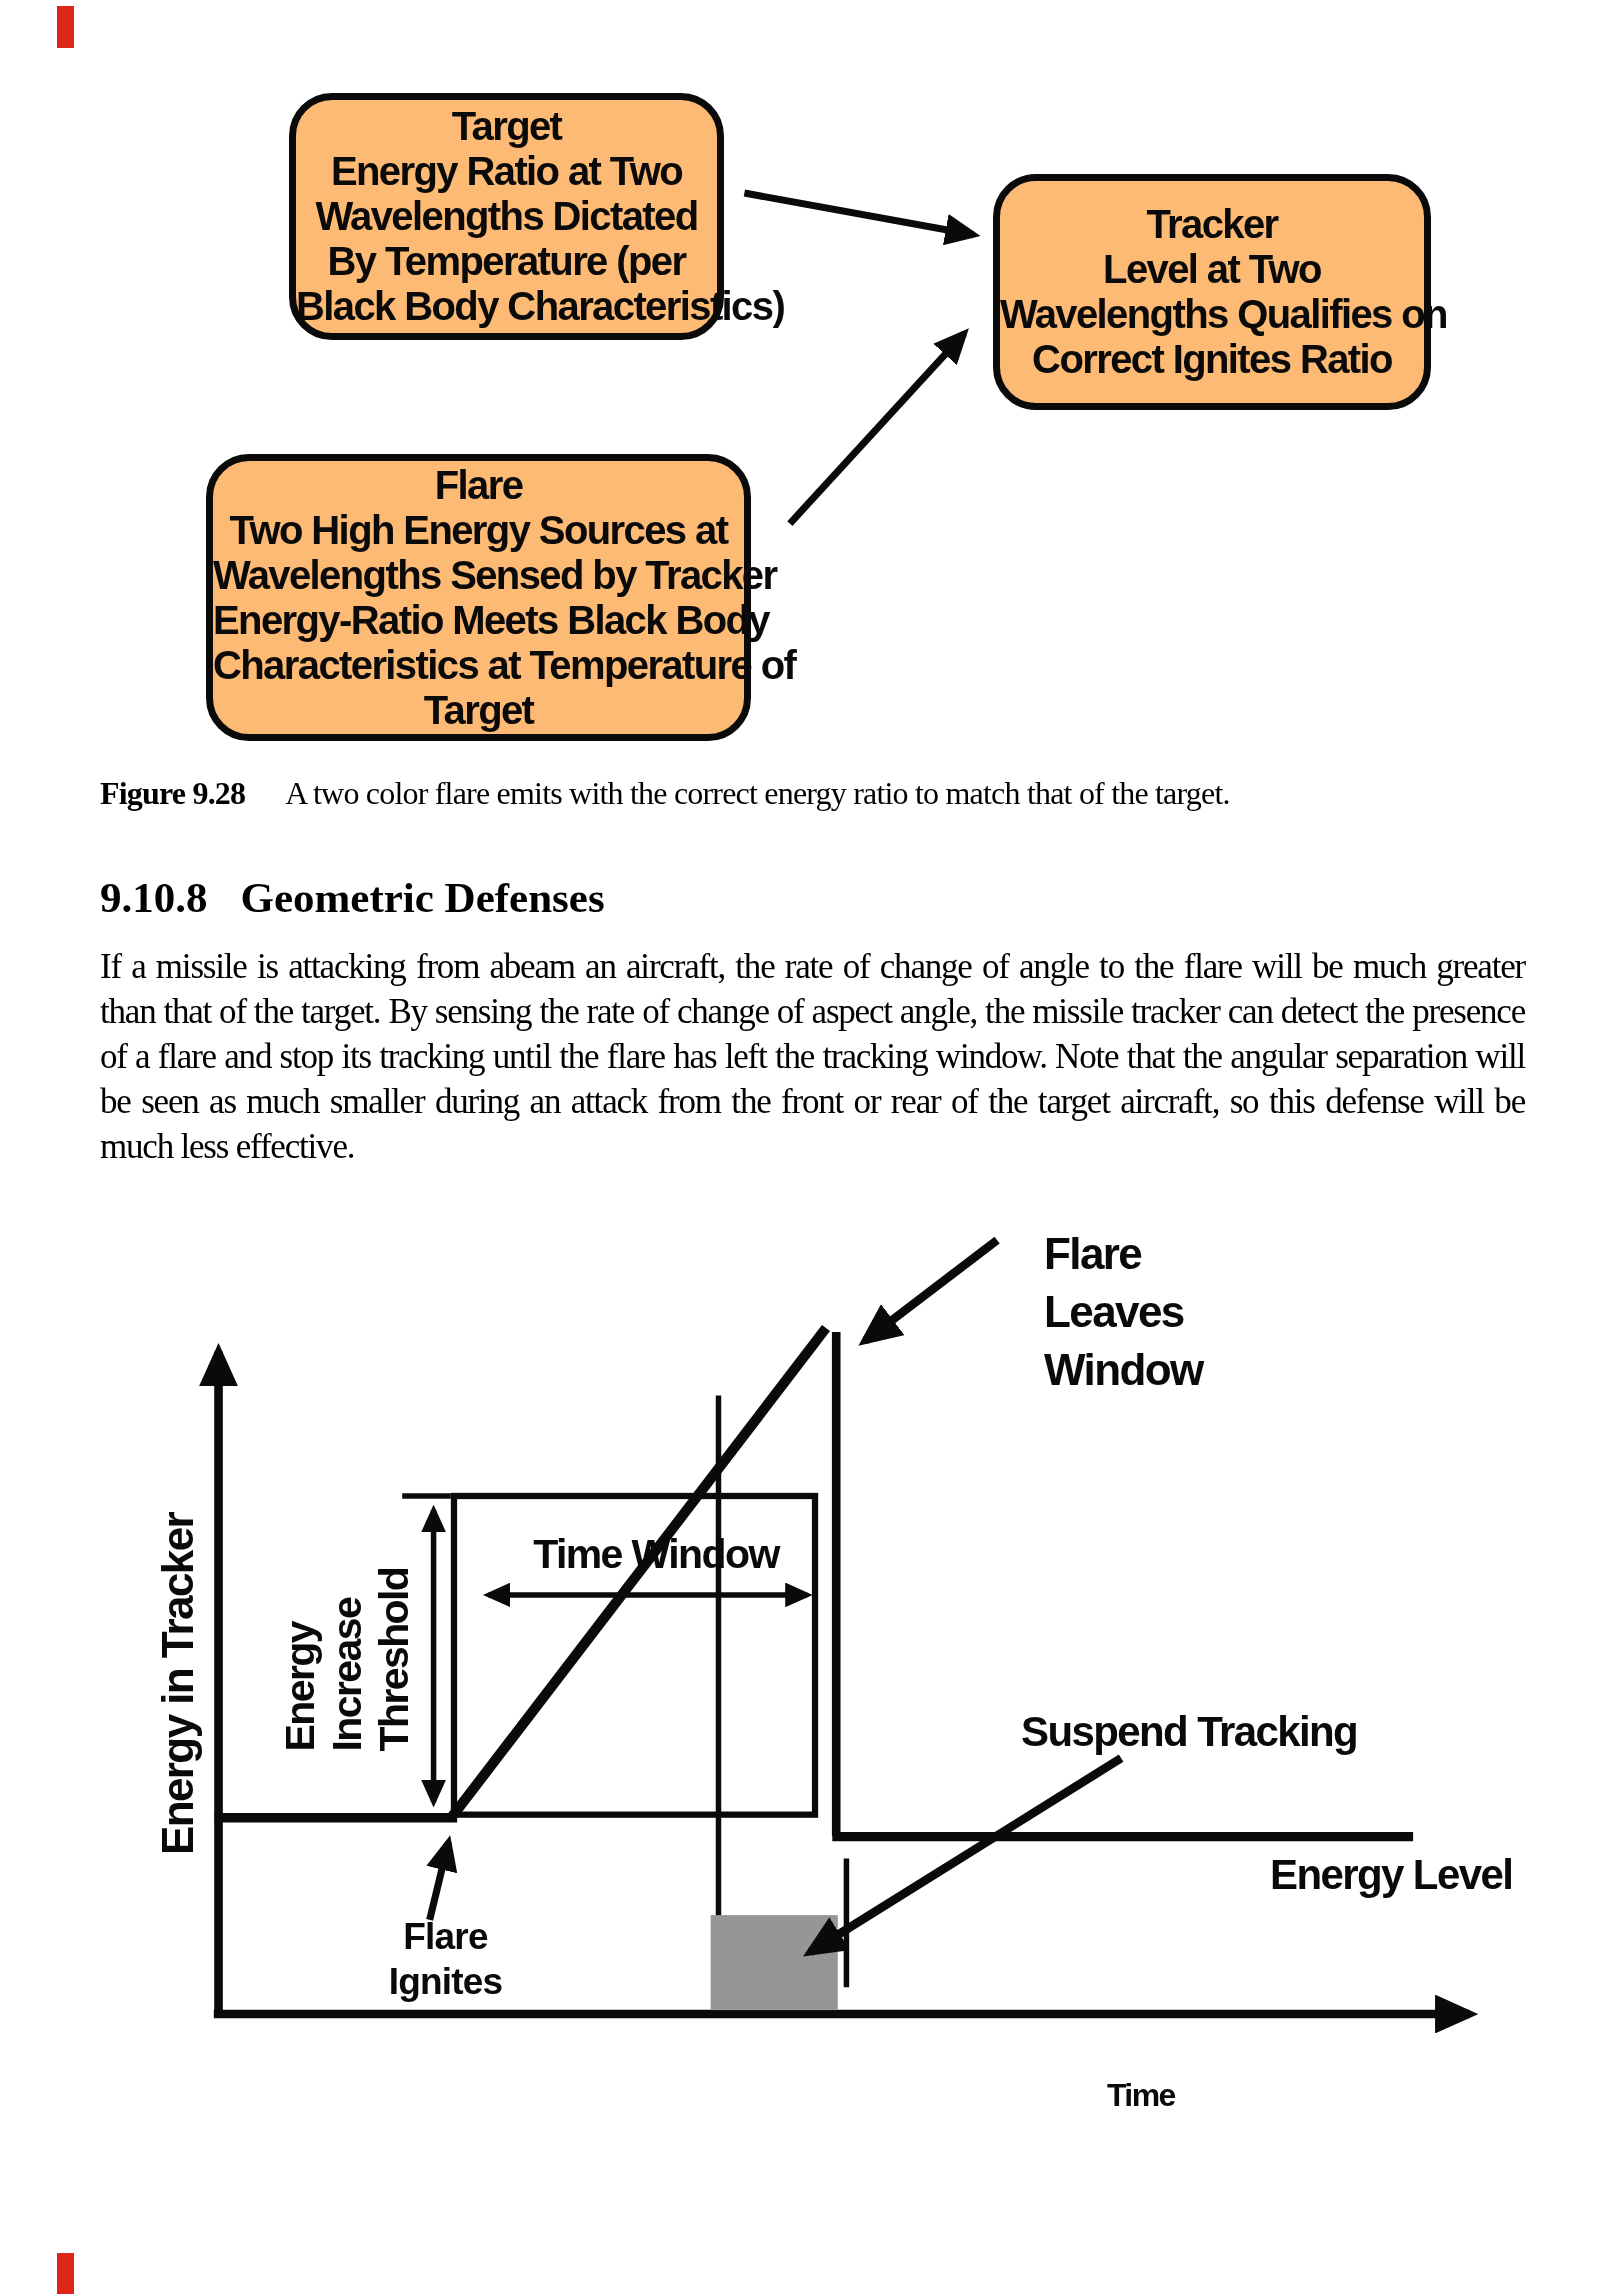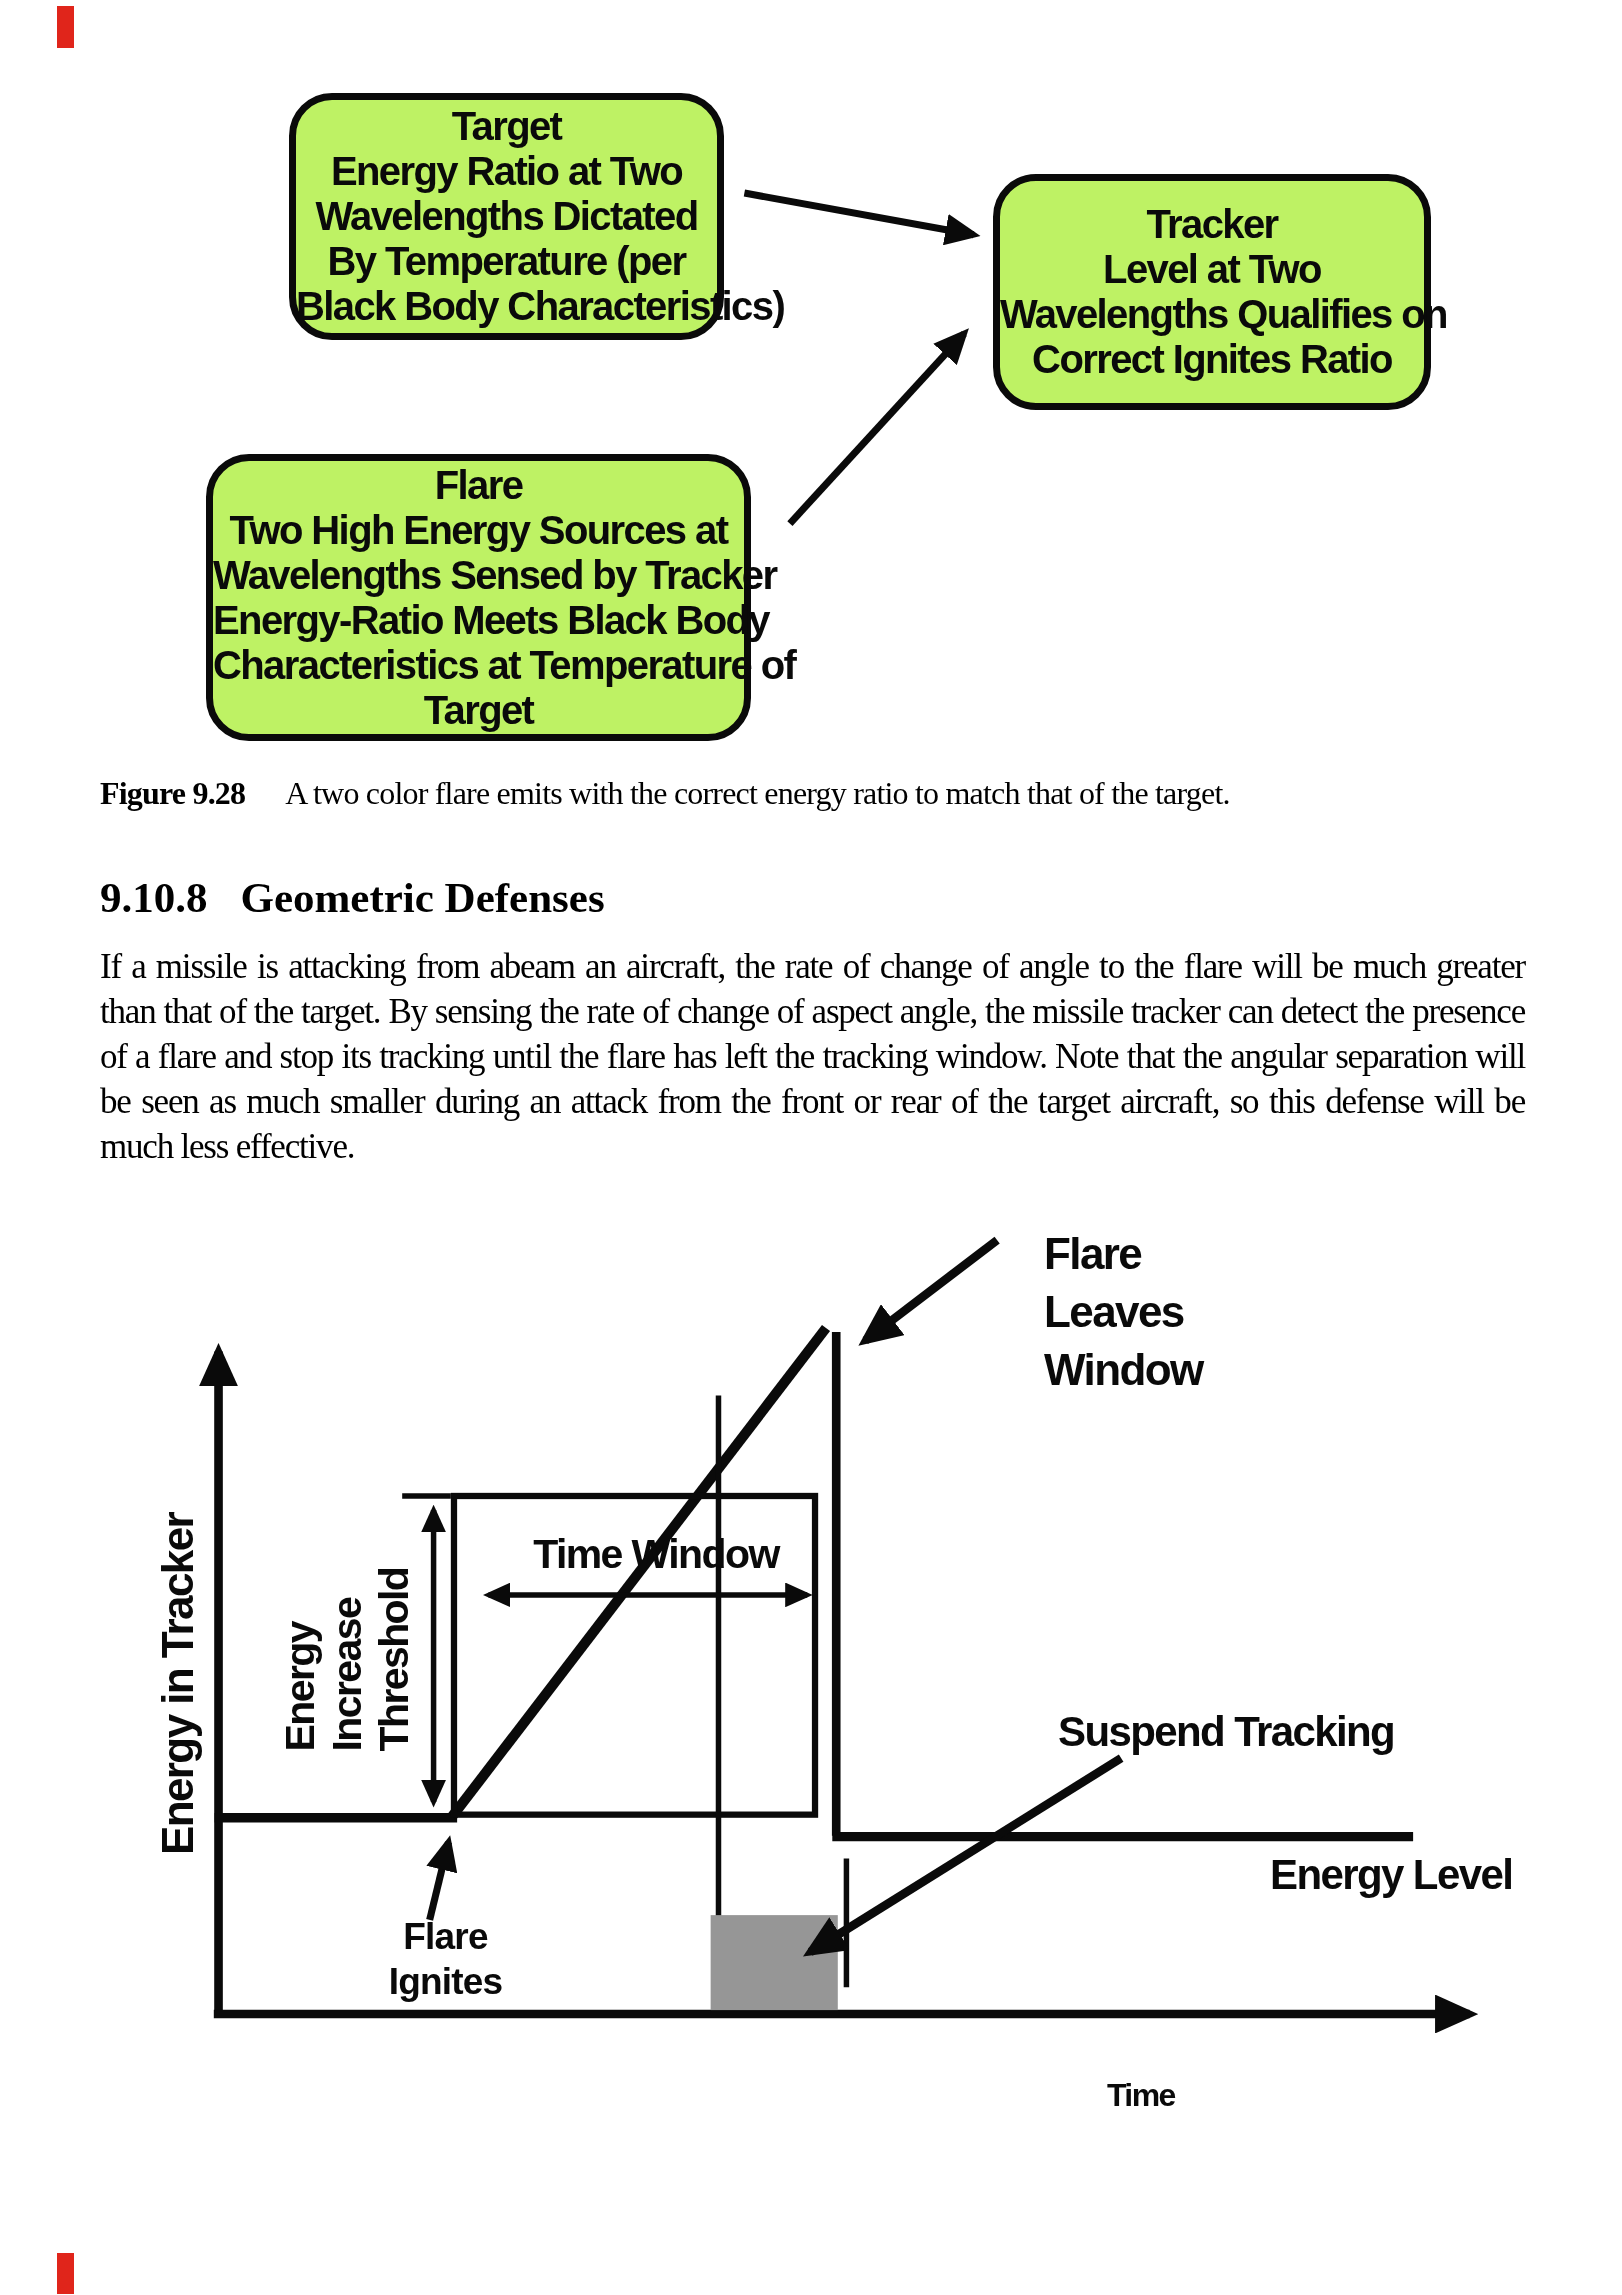--- a/index.html
+++ b/index.html
@@ -1,21 +1,21 @@
 <!DOCTYPE html>
 <html style="font-size:12.6px"><head>
 <meta charset="utf-8">
 <style>
   html,body{margin:0;padding:0;background:#ffffff;}
   .page{position:relative;width:1623px;height:2295px;background:#ffffff;overflow:hidden;color:#0a0a0a;}
   .abs{position:absolute;}
   .overlay{left:0;top:0;}
   
   .dbox{position:absolute;border:7px solid #0a0a0a;border-radius:43px;box-sizing:border-box;
-        display:flex;flex-direction:column;justify-content:center;text-align:center;background:#bef264;}
+        display:flex;flex-direction:column;justify-content:center;text-align:center;background:#fdba74;}
   .dbox div{font-family:"Liberation Sans",sans-serif;font-weight:bold;letter-spacing:-1.6px;
             font-size:40px;line-height:45px;white-space:nowrap;}
   
   .cl{position:absolute;font-family:"Liberation Sans",sans-serif;font-weight:bold;
       letter-spacing:-1.6px;color:#0a0a0a;white-space:nowrap;}
   .rot{transform:rotate(-90deg);}
   
   .ser{font-family:"Liberation Serif",serif;color:#000;}
   .caption{position:absolute;font-size:32px;line-height:43px;letter-spacing:-0.8px;text-align:justify;}
   .caption .cap-label{font-weight:bold;margin-right:40px;}
@@ -113,21 +113,21 @@
   </div>
 
   <div class="cl" style="left:499px;top:1531px;width:314px;text-align:center;font-size:41px;">Time Window</div>
 
   <div class="cl" style="left:1044px;top:1225px;font-size:44px;line-height:58px;">
     <div>Flare</div>
     <div>Leaves</div>
     <div>Window</div>
   </div>
 
-  <div class="cl" style="left:1021px;top:1708px;font-size:42px;margin-left:37px;">Suspend Tracking</div>
+  <div class="cl" style="left:1021px;top:1708px;font-size:42px;">Suspend Tracking</div>
 
   <div class="cl" style="left:1270px;top:1851px;font-size:42px;">Energy Level</div>
 
   <div class="cl" style="left:357px;top:1914px;width:177px;text-align:center;font-size:37px;line-height:45px;letter-spacing:-0.8px;">
     <div>Flare</div>
     <div>Ignites</div>
   </div>
 
   <div class="cl" style="left:1107px;top:2077px;font-size:32px;">Time</div>
 

